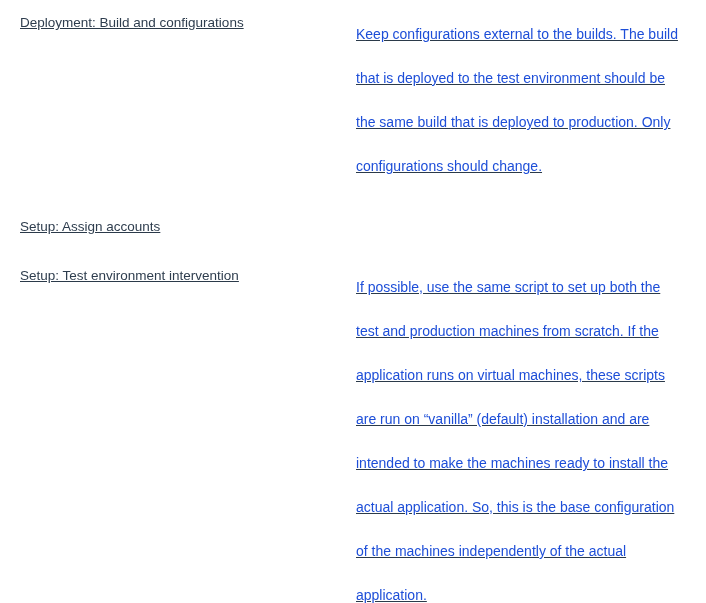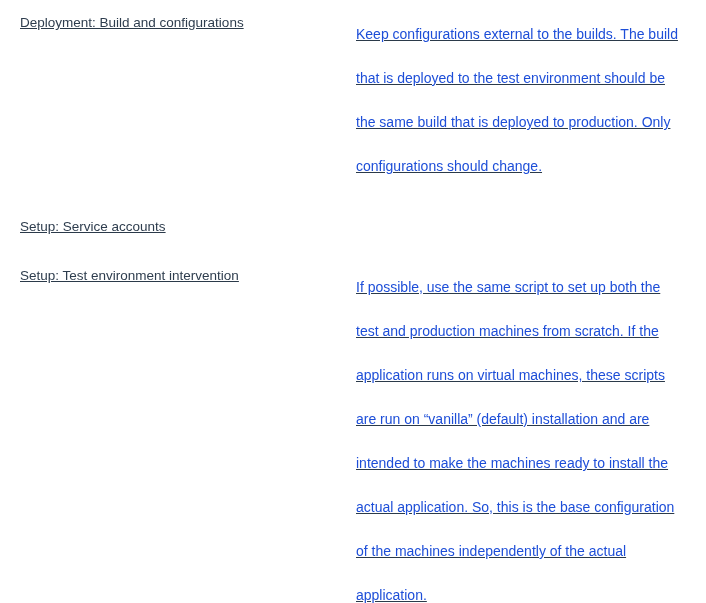--- a/index.html
+++ b/index.html
@@ -46,21 +46,21 @@
 <body>
 
 <div class="doc">
 
   <div class="row">
     <div class="row-term">Deployment: Build and configurations</div>
     <div class="row-desc">Keep configurations external to the builds. The build that is deployed to the test environment should be the same build that is deployed to production. Only configurations should change.</div>
   </div>
 
   <div class="row">
-    <div class="row-term">Setup: Service accounts</div>
+    <div class="row-term">Setup: Assign accounts</div>
   </div>
 
   <div class="row">
     <div class="row-term">Setup: Test environment intervention</div>
     <div class="row-desc">If possible, use the same script to set up both the test and production machines from scratch. If the application runs on virtual machines, these scripts are run on “vanilla” (default) installation and are intended to make the machines ready to install the actual application. So, this is the base configuration of the machines independently of the actual application.</div>
   </div>
 
 </div>
 
 </body></html>

